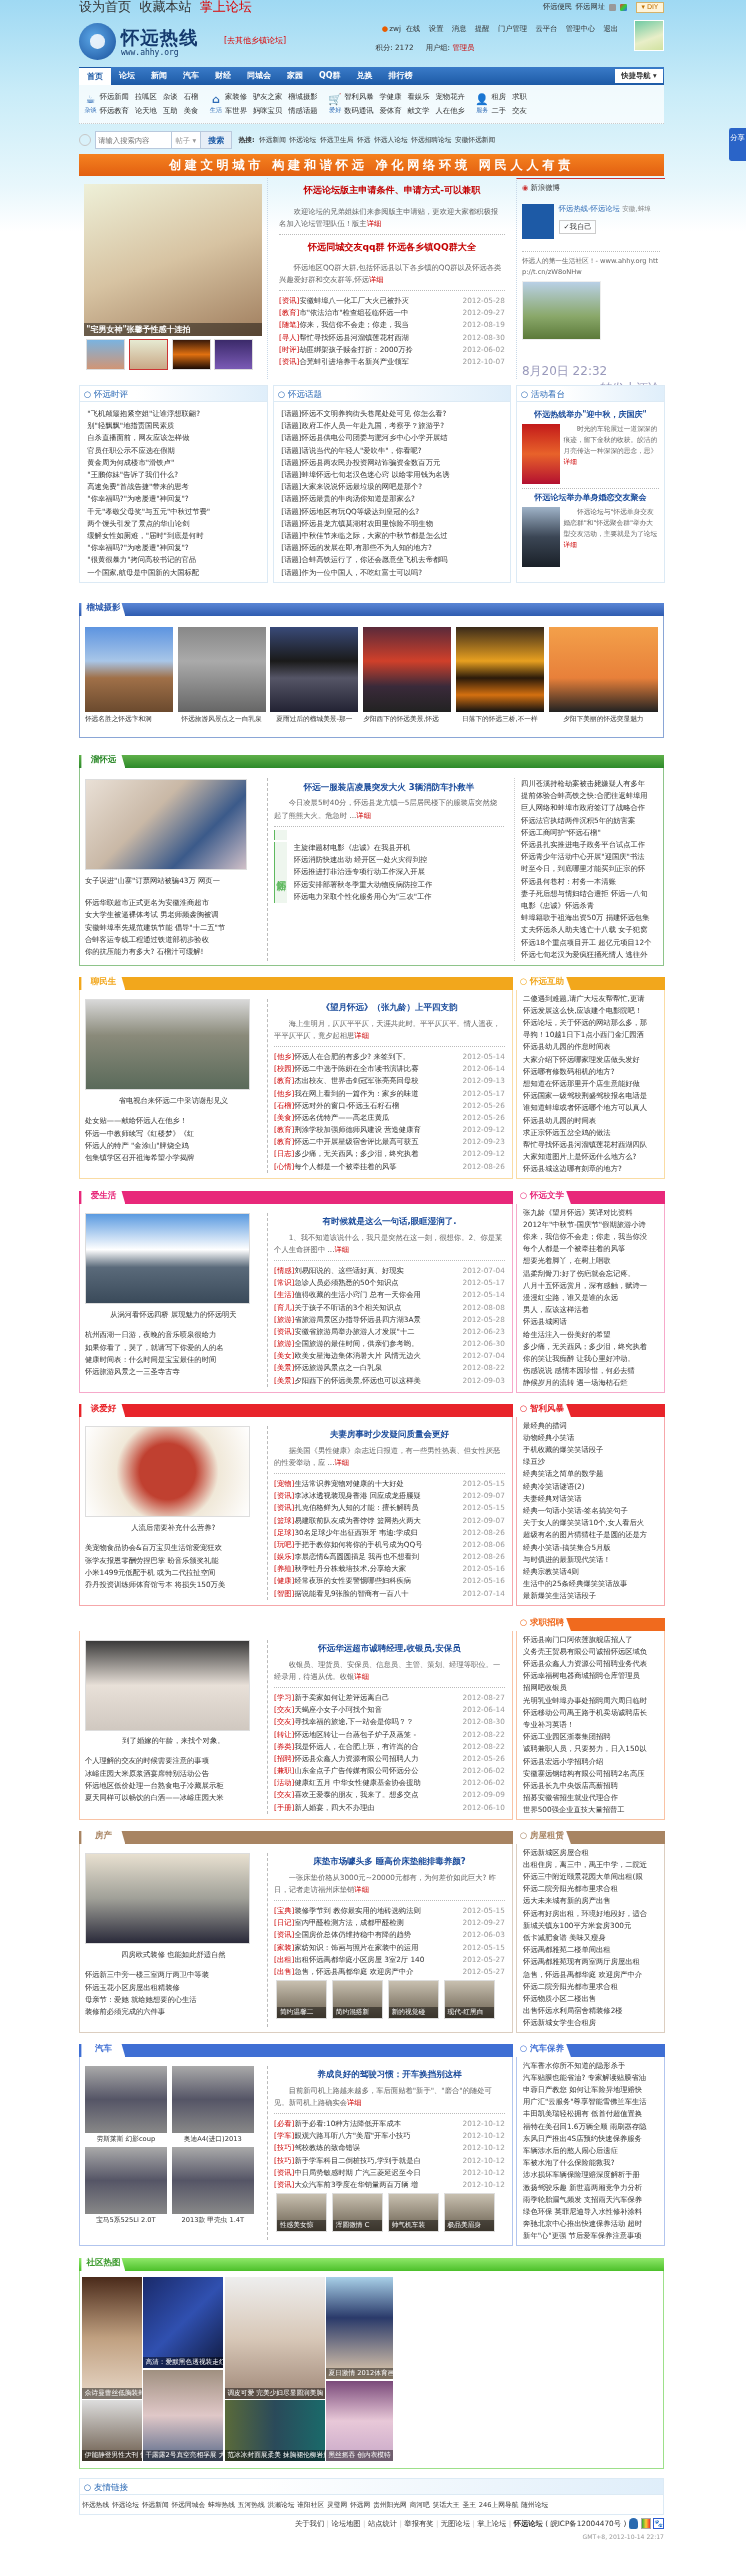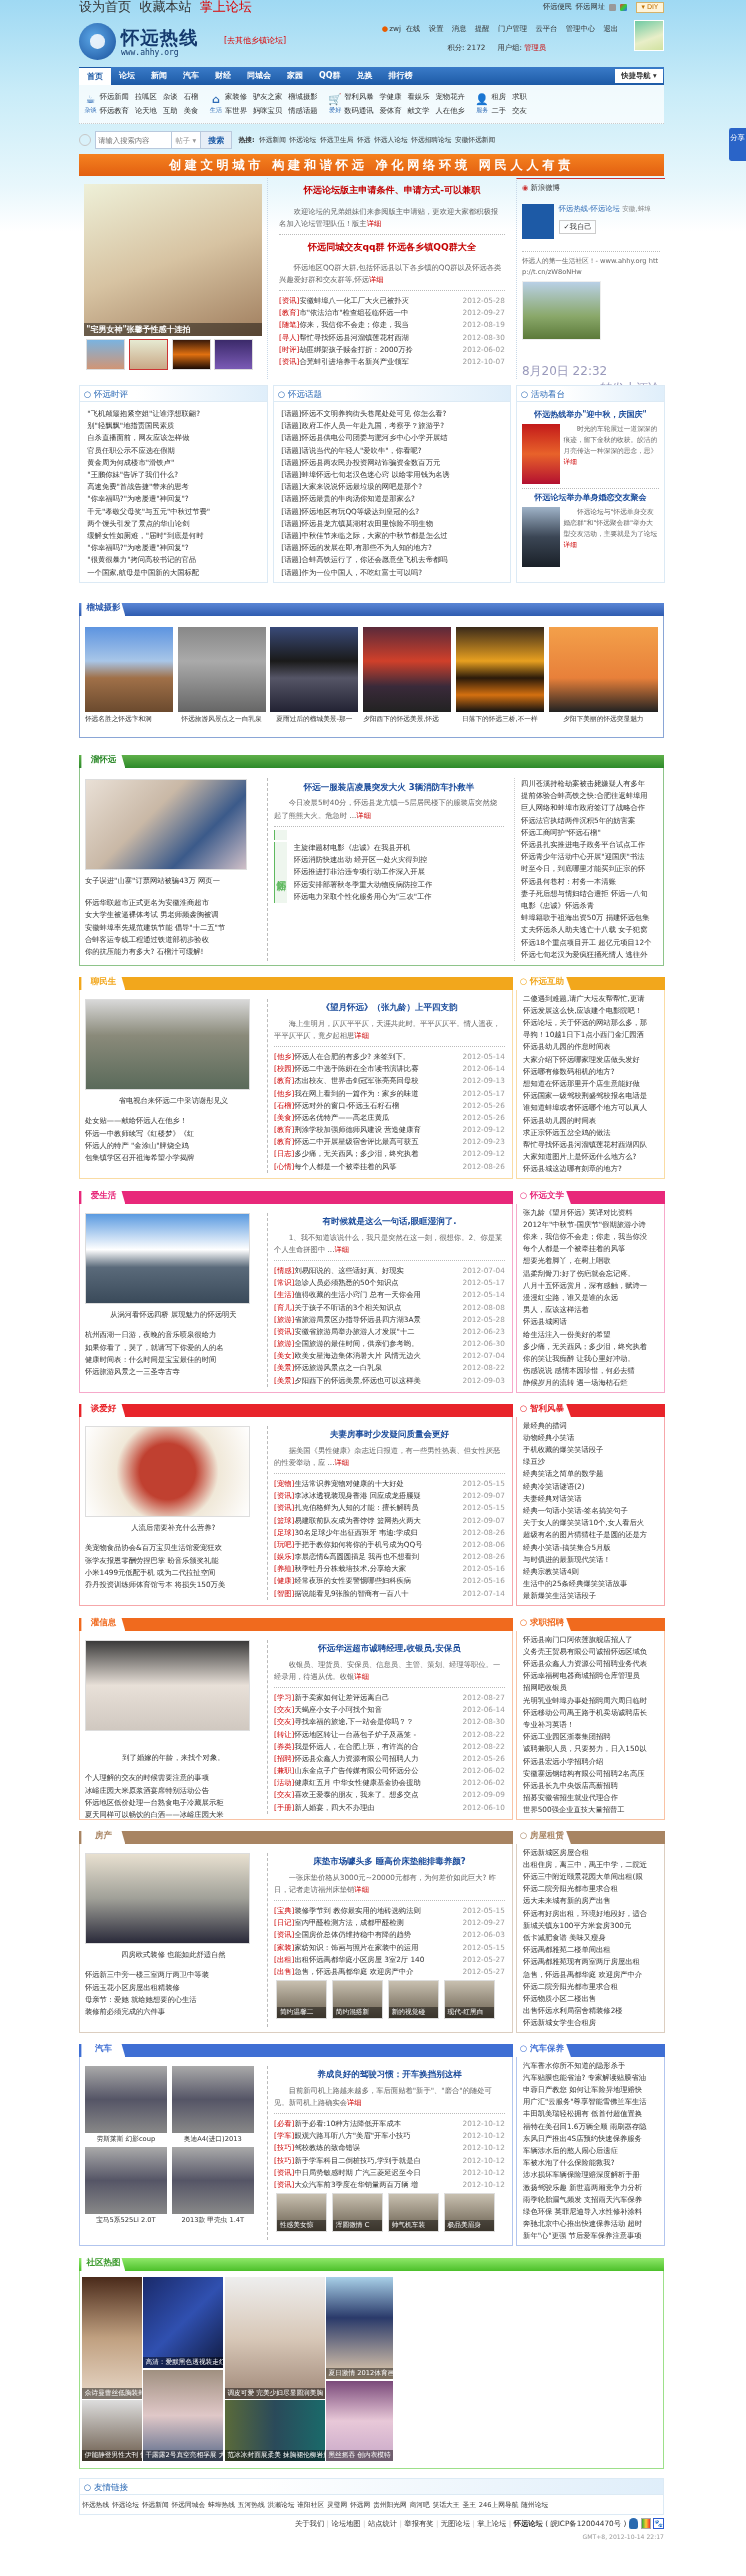--- a/index.html
+++ b/index.html
@@ -16,21 +16,21 @@
 .sqicon{width:7.3px;height:7.3px;border-radius:1.2px;display:inline-block}
 
 .header{top:17px;height:48px}
 .logo{position:absolute;left:0;top:6.1px;display:flex;align-items:center}
 .logo-mark{width:37px;height:37px;border-radius:50%;background:radial-gradient(circle at 40% 40%,#5ba8e8,#1a4f9a);position:relative}
 .logo-mark:after{content:"";position:absolute;left:11px;top:11px;width:14.6px;height:14.6px;border-radius:50%;background:#fff;opacity:.85}
 .logo-text{margin-left:4.9px}
 .logo-text .cn{font-size:18.3px;font-weight:bold;color:#143a6e;letter-spacing:1.2px;line-height:21px}
 .logo-text .en{font-size:8px;color:#143a6e;font-family:"DejaVu Sans Mono",monospace}
 .other-forums{position:absolute;left:145px;top:18.3px;color:#d00;font-size:8px}
-.userbar{position:absolute;right:46px;top:7.3px;text-align:center}
+.userbar{position:absolute;right:46px;top:7.3px;text-align:left}
 .userbar .row1 span{margin-left:6.1px}
 .userbar .row2{margin-top:8.5px}
 .userbar .row2 .red{color:#c00}
 .avatar{position:absolute;right:0;top:3px;width:30.5px;height:30.5px;border:1.2px solid #fff;background:linear-gradient(160deg,#6fcaa3,#e8eec8 60%,#d1e2a0)}
 
 .nav{top:67px;height:18.3px;background:linear-gradient(#3a7bc8,#1d5aa6);display:flex;align-items:center}
 .nav a{color:#fff;font-size:8px;font-weight:bold;padding:0 8px;height:18.3px;line-height:18.3px}
 .nav a.active{background:#fff;color:#1d5aa6;border-top:1.8px solid #1d5aa6}
 .nav .quick{margin-left:auto;background:#fff;color:#333;height:14.6px;line-height:14.6px;padding:0 6.1px;margin-right:1.2px;font-weight:bold;font-size:7.3px}
 
@@ -548,32 +548,28 @@
         <div class="line">关于女人的爆笑笑话10个,女人看后火</div>
         <div class="line">超级有名的图片猜猜柱子是圆的还是方</div>
         <div class="line">经典小笑话-搞笑集合5月版</div>
         <div class="line">与时俱进的最新现代笑话！</div>
         <div class="line">经典宗教笑话4则</div>
         <div class="line">生活中的25条经典爆笑笑话故事</div>
         <div class="line">最新爆笑生活笑话段子</div>
       </div>
     </div>
     <div class="sec" style="top:1613px;height:210px">
-      <div class="tabh" style="width:434px">
-        <div class="bar" style="background:#f06a1e"></div>
-        <div class="tab" style="color:#f06a1e">灌信息</div>
-      </div>
       <div style="position:absolute;left:437px;top:0;width:149px;height:18.3px">
         <div style="position:absolute;left:0;right:0;top:4.9px;height:13.4px;background:#f06a1e"></div>
         <div style="position:absolute;left:0;top:0;width:55px;height:18.3px;background:#fff;clip-path:polygon(0 0,88% 0,100% 100%,0 100%);line-height:18.3px;padding-left:3.7px;color:#f06a1e;font-size:8.5px;font-weight:bold">○ <span>求职招聘</span></div>
       </div>
       <div class="box" style="position:absolute;left:0;top:18.3px;width:434px;height:189px;border-color:#f06a1e66">
         <div class="col" style="left:4.9px;top:8.5px;width:177px">
           <div class="img" style="width:165px;height:91px;border:1.8px solid #ddd;background:linear-gradient(#3a3a3a,#e8e0d8 50%,#d0c8c0)"></div>
-          <div class="line" style="text-align:center;margin-top:21px">到了婚嫁的年龄，来找个对象。</div>
+          <div class="line" style="text-align:center;margin-top:4px">到了婚嫁的年龄，来找个对象。</div>
           <div style="margin-top:8.5px">
             <div class="line">个人理解的交友的时候需要注意的事项</div>
             <div class="line">冰峪庄园大米原浆酒宴席特别活动公告</div>
             <div class="line">怀远地区低价处理一台熟食电子冷藏展示柜</div>
             <div class="line">夏天同样可以畅饮的白酒——冰峪庄园大米</div>
           </div>
         </div>
         <div class="col" style="left:187px;top:8.5px;width:244px;border-left:0.6px dashed #bbb;padding:0 6.1px;height:174px">
           <div class="bluetitle">怀远华运超市诚聘经理,收银员,安保员</div>
           <div class="summary"><span>收银员、理货员、安保员、信息员、主管、策划、经理等职位。一经录用，待遇从优。收银</span><span class="more">详细</span></div>

